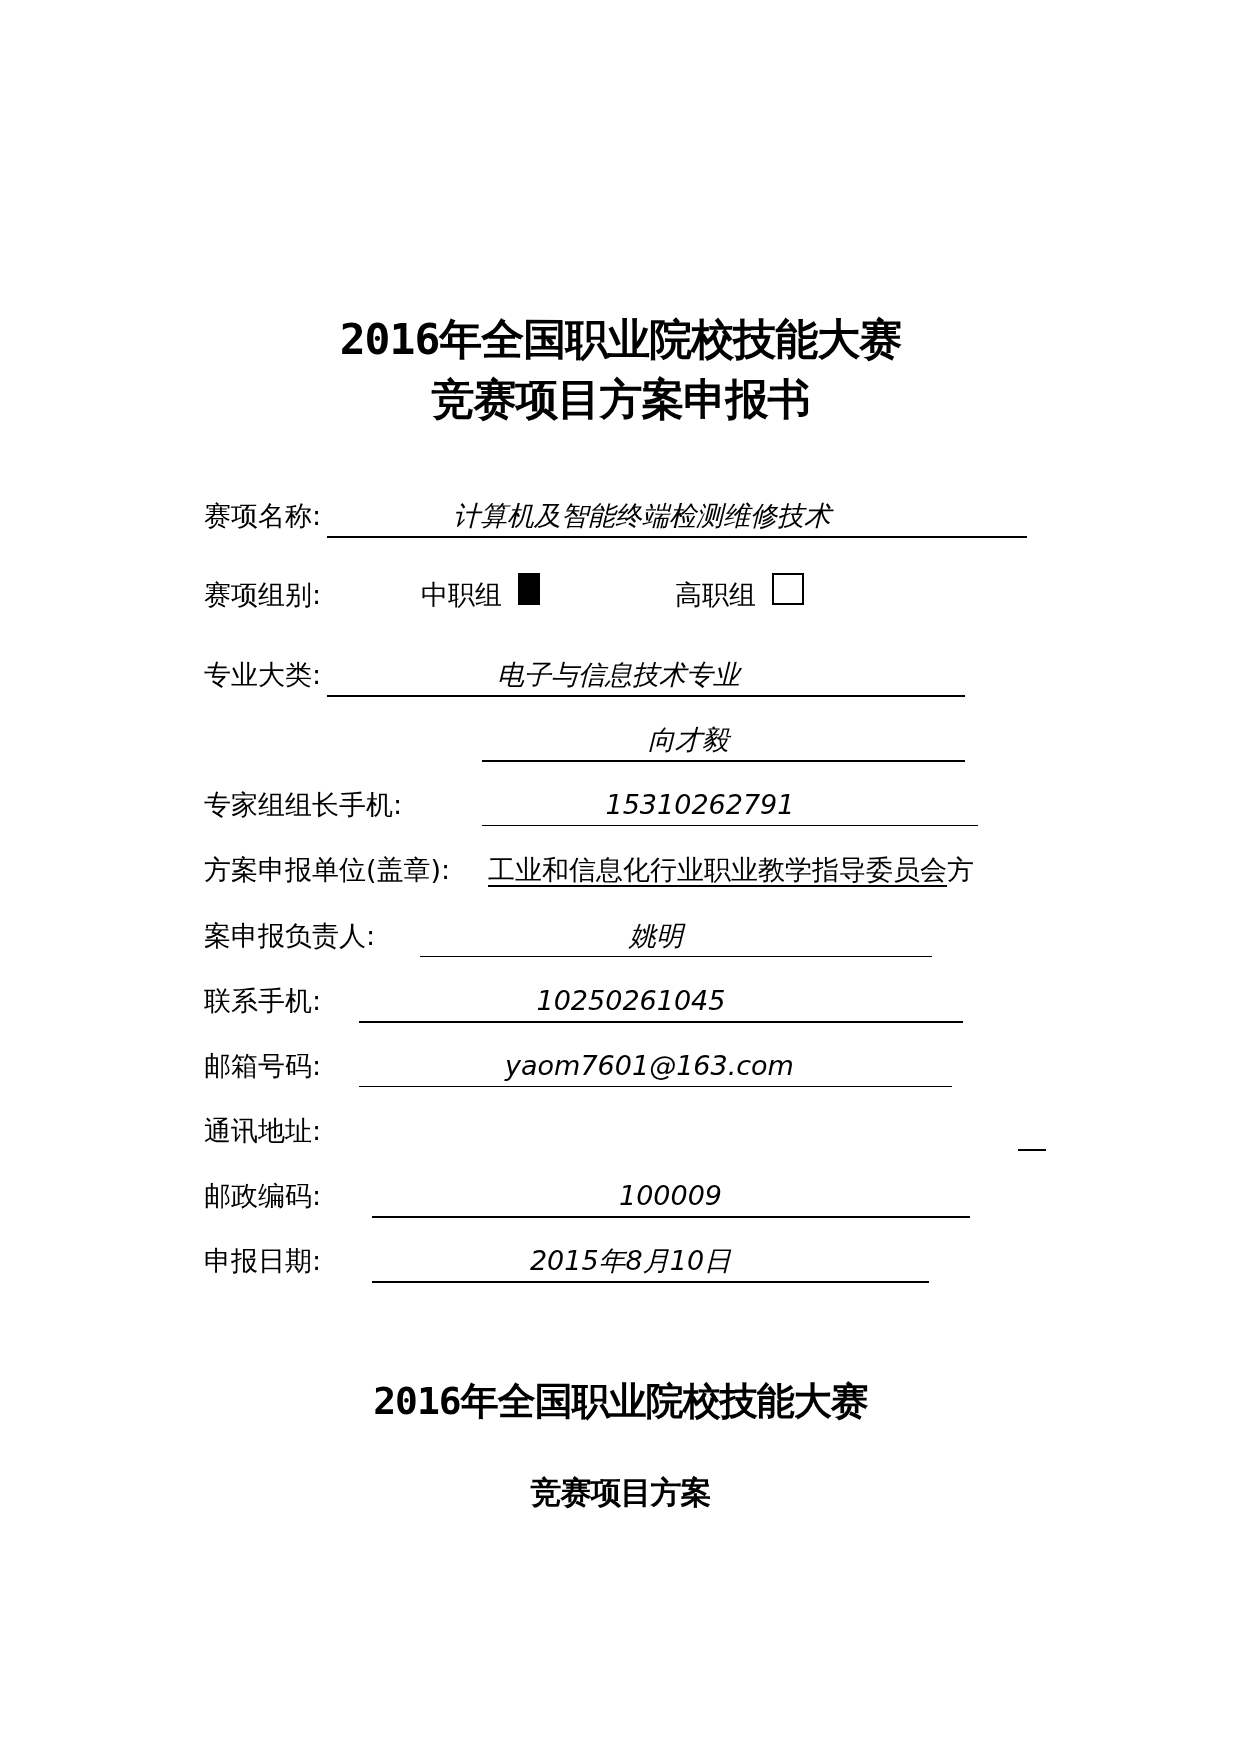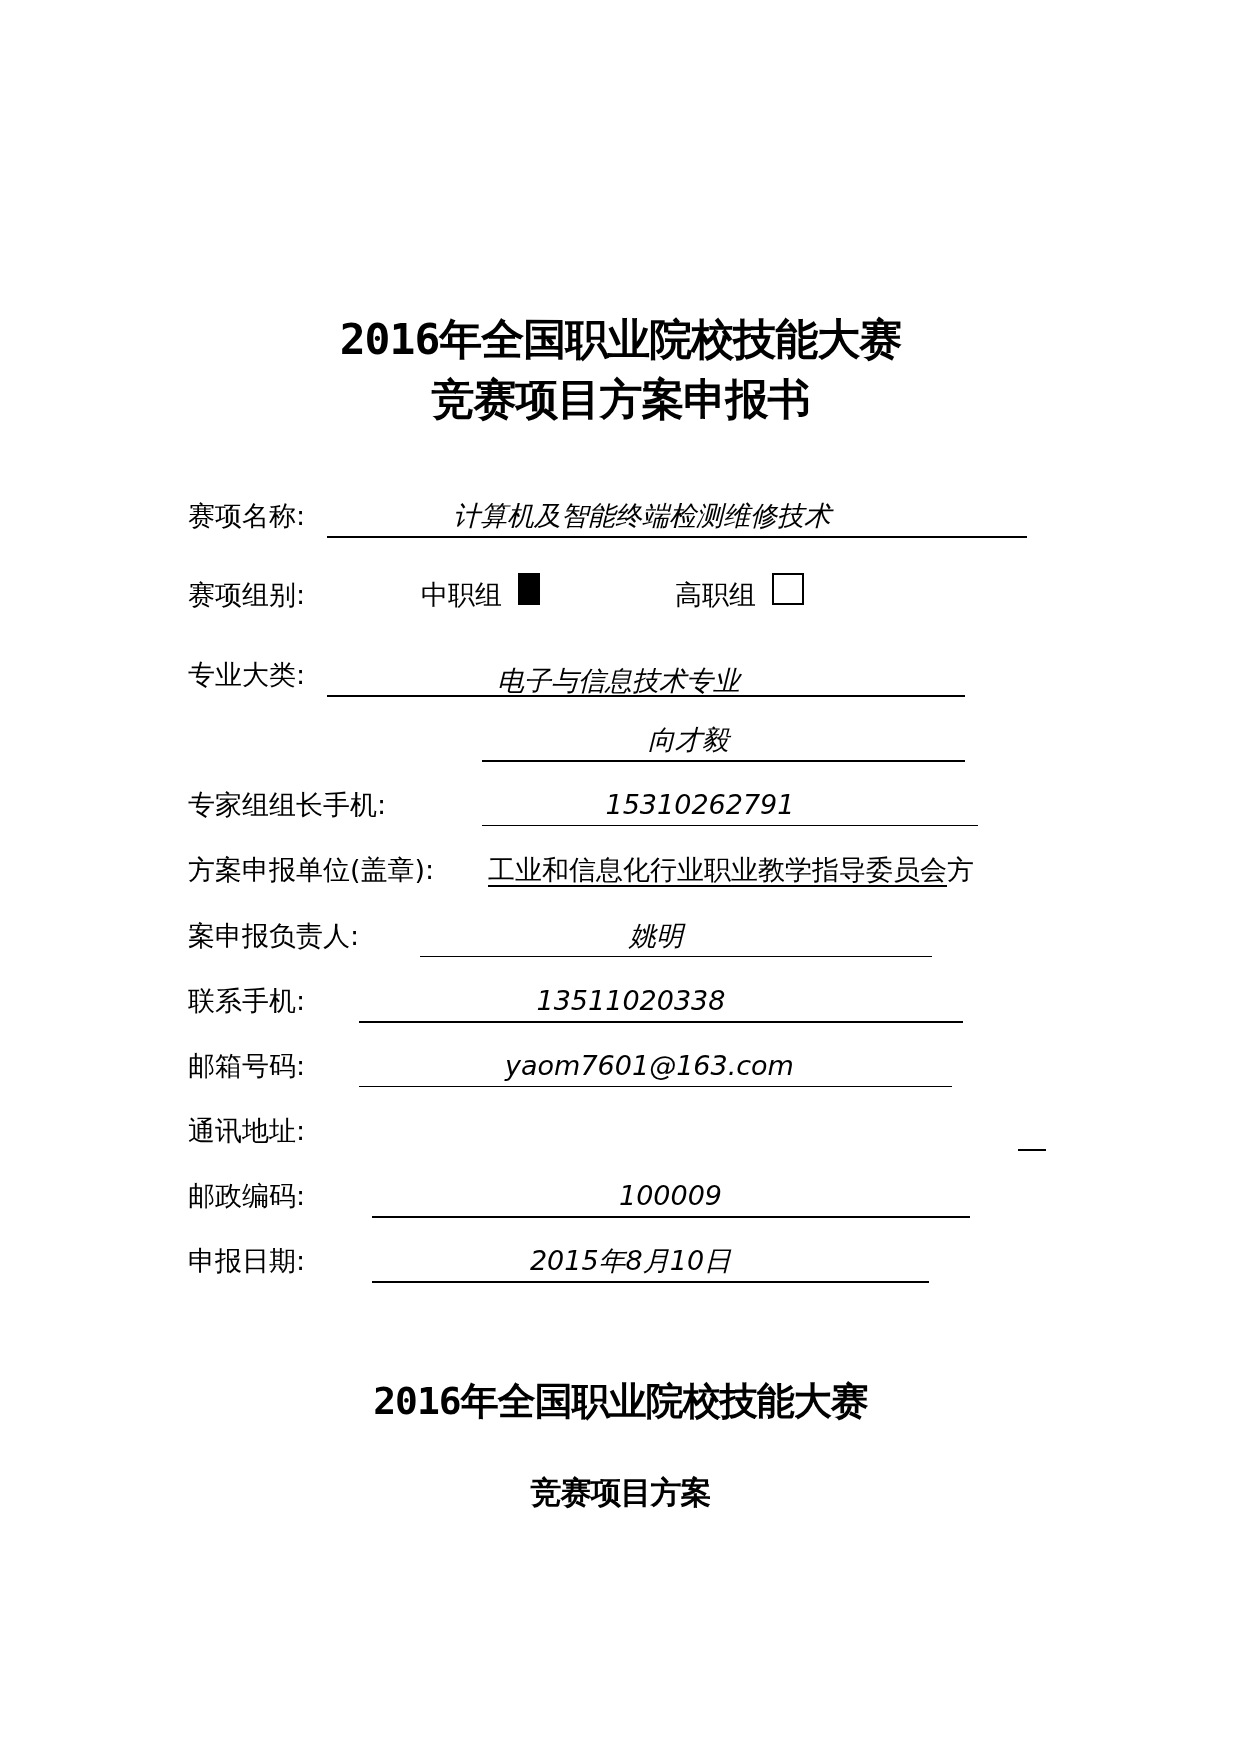--- a/index.html
+++ b/index.html
@@ -1,19 +1,19 @@
 <!DOCTYPE html>
 <html><head>
 <meta charset="utf-8">
 <style>
   html, body { margin: 0; padding: 0; background: #ffffff; }
   body { width: 1241px; height: 1754px; position: relative; overflow: hidden; font-family: "DejaVu Sans", "Liberation Sans", sans-serif; color: #000; }
   .title { position: absolute; left: 0; width: 1241px; text-align: center; font-family: "DejaVu Sans Mono", "DejaVu Sans", sans-serif; font-weight: bold; font-size: 43px; line-height: 50px; letter-spacing: -1px; }
   .row { position: absolute; left: 188px; height: 40px; font-size: 27px; line-height: 40px; }
-  .label { position: absolute; left: 0; top: 0; white-space: nowrap; }
+  .label { position: absolute; left: 16px; top: 0; white-space: nowrap; }
   .field { position: absolute; top: 0; height: 40px; border-bottom: 2px solid #000; text-align: center; white-space: nowrap; font-style: italic; }
   .field-text { display: inline-block; }
   .checkbox { position: absolute; top: 6px; width: 30px; height: 30px; box-sizing: border-box; border: 2px solid #000; }
   .checkbox.checked { background: #000; }
   .option-label { position: absolute; top: 0; white-space: nowrap; }
   .underline-text { position: absolute; top: 0; white-space: nowrap; }
   .underline-text .u { border-bottom: 2px solid #000; }
   .stray-line { position: absolute; height: 0; border-bottom: 2px solid #000; }
 </style>
 </head>
@@ -35,21 +35,21 @@
     <span class="label">赛项组别:</span>
     <span class="option-label" style="left:233px;">中职组</span>
     <span class="checkbox checked" style="left:330px; top:-2px; width:22px; height:32px;"></span>
     <span class="option-label" style="left:487px;">高职组</span>
     <span class="checkbox" style="left:584px; top:-2px; width:32px; height:32px;"></span>
   </div>
 
   <div class="row" style="top:655px; width:850px;">
     <span class="label">专业大类:</span>
     <div class="field" style="left:139px; width:638px;">
-      <span class="field-text" style="margin-left:-55px;margin-top:6px;">电子与信息技术专业</span>
+      <span class="field-text" style="margin-left:-55px;">电子与信息技术专业</span>
     </div>
   </div>
 
   <div class="row" style="top:720px; width:850px;">
     <div class="field" style="left:294px; width:483px;">
       <span class="field-text" style="margin-left:-70px;">向才毅</span>
     </div>
   </div>
 
   <div class="row" style="top:785px; width:850px;">
@@ -67,21 +67,21 @@
   <div class="row" style="top:916px; width:850px;">
     <span class="label">案申报负责人:</span>
     <div class="field" style="left:232px; width:512px; border-bottom-width:1px;">
       <span class="field-text" style="margin-left:-40px;">姚明</span>
     </div>
   </div>
 
   <div class="row" style="top:981px; width:850px;">
     <span class="label">联系手机:</span>
     <div class="field" style="left:171px; width:604px;">
-      <span class="field-text" style="margin-left:-60px;">13511020338</span>
+      <span class="field-text" style="margin-left:-60px;">10250261045</span>
     </div>
   </div>
 
   <div class="row" style="top:1046px; width:850px;">
     <span class="label">邮箱号码:</span>
     <div class="field" style="left:171px; width:593px; border-bottom-width:1px;">
       <span class="field-text" style="margin-left:-12px;">yaom7601@163.com</span>
     </div>
   </div>
 

